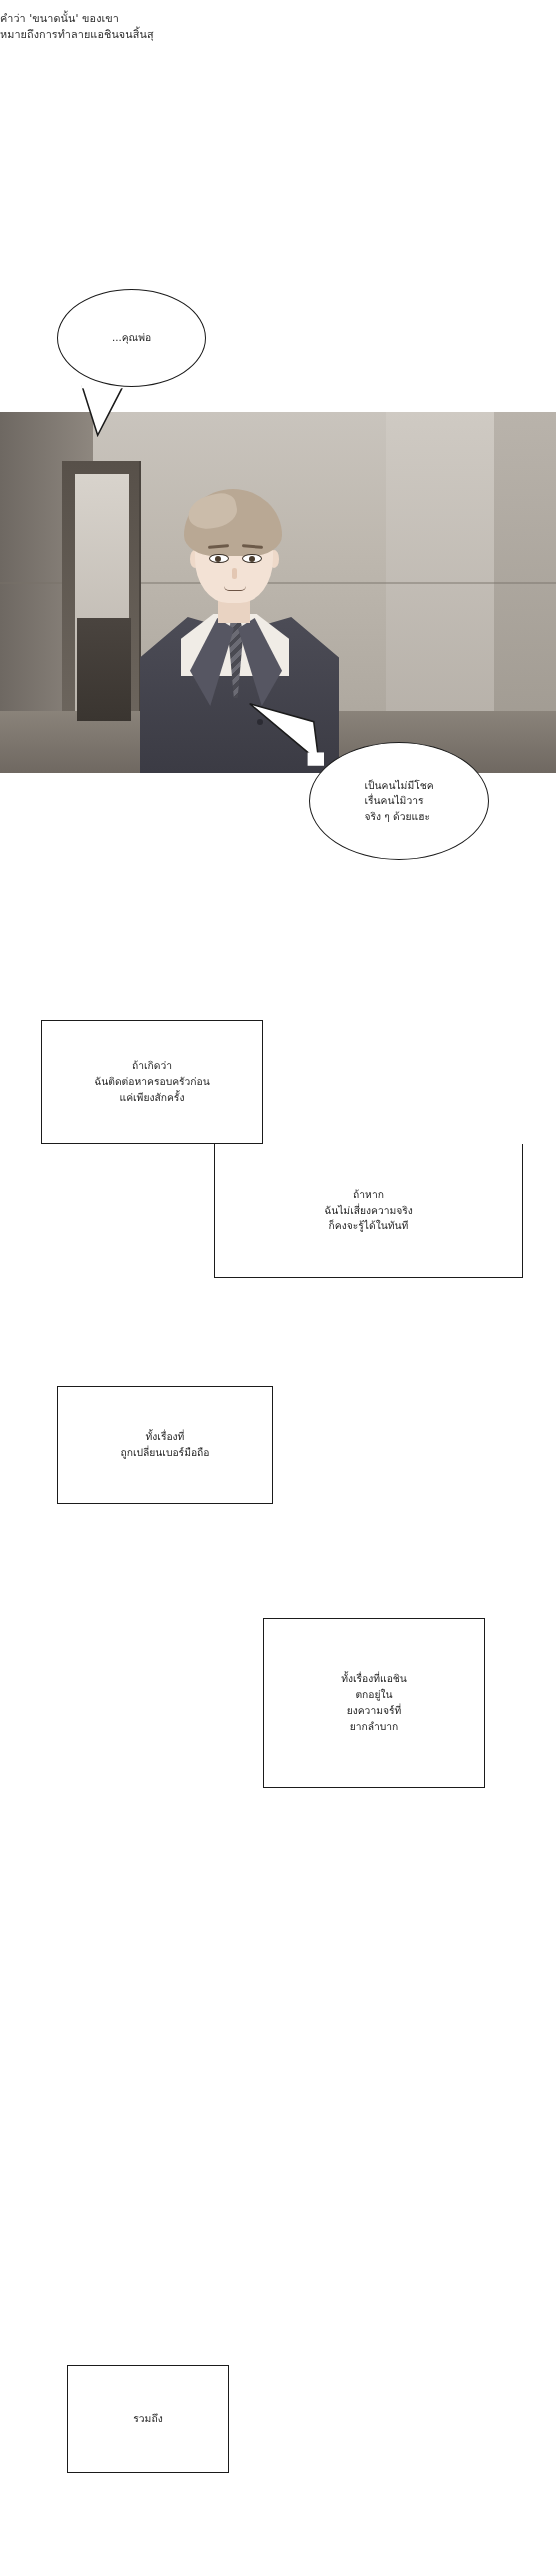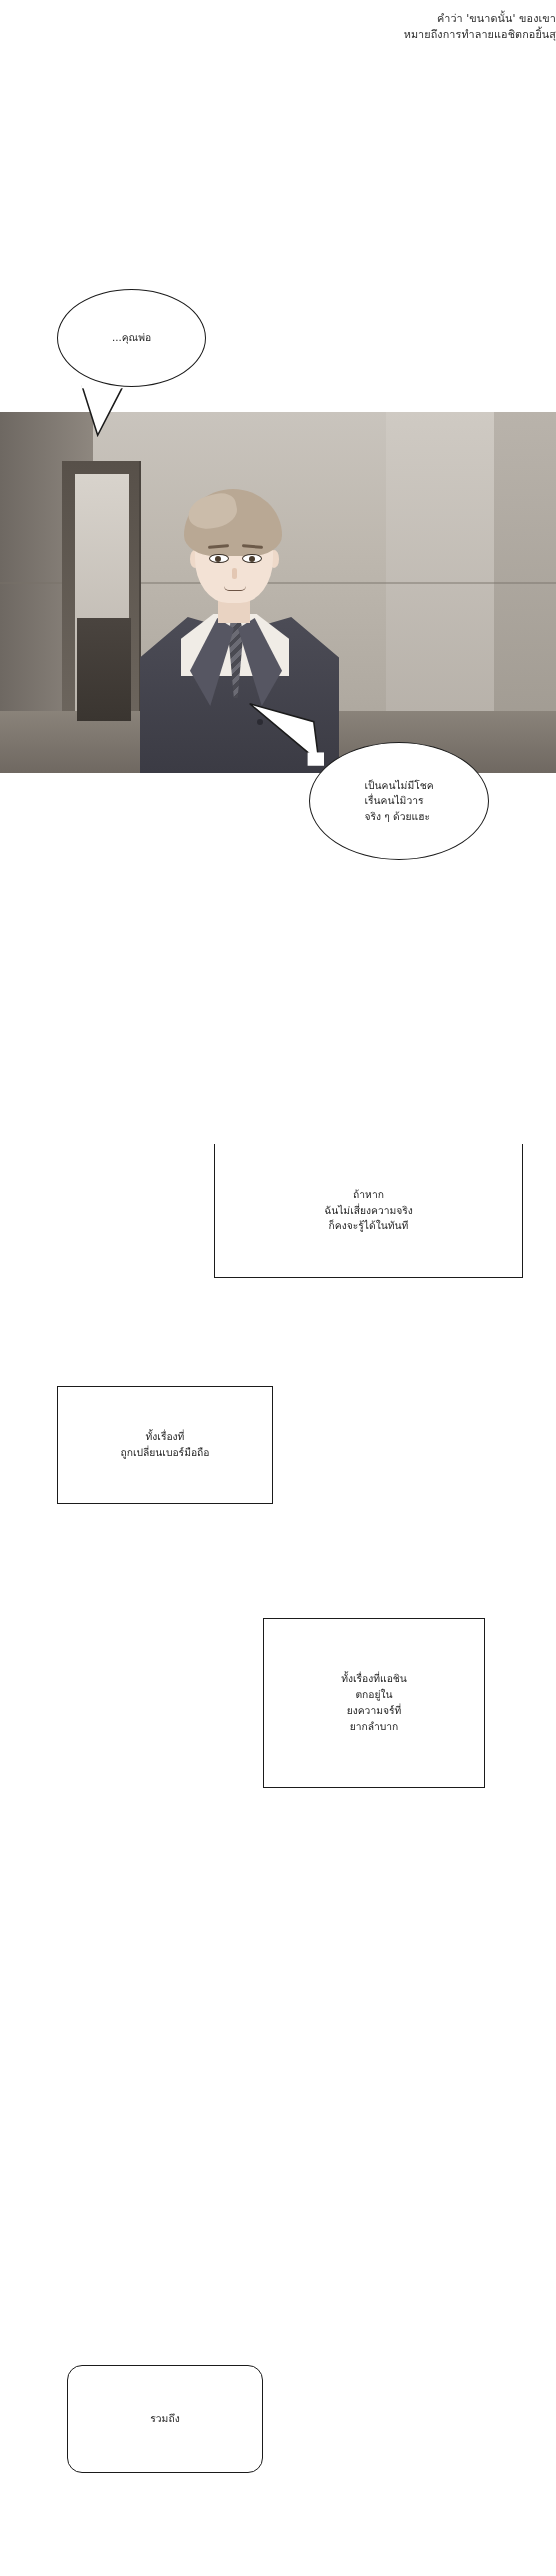--- a/index.html
+++ b/index.html
@@ -17,21 +17,21 @@
     margin: 0 auto;
     background: #ffffff;
     overflow: hidden;
   }
 
   
   .narration {
     position: absolute;
     left: 0;
     width: 556px;
-    text-align: right;
+    text-align: left;
     color: #2a2a2a;
     font-size: 10.8px;
     line-height: 1.65;
     letter-spacing: 0.1px;
   }
 
   
   .bubble {
     position: absolute;
     background: #ffffff;
@@ -175,21 +175,21 @@
     clip-path: polygon(38% 0%, 100% 60%, 54% 100%, 0% 12%);
   }
   .c1-btn { position:absolute; left:257px; top:307px; width:6.2px; height:6.2px; background:#2b2b33; border-radius:50%; }
 </style>
 </head>
 <body>
 
 <div class="page">
 
   <div class="narration" style="top:10.3px;">คำว่า 'ขนาดนั้น' ของเขา</div>
-  <div class="narration" style="top:26px;">หมายถึงการทำลายแอชิตกอยิ้นสุ</div>
+  <div class="narration" style="top:26px;">หมายถึงการทำลายแอชินจนสิ้นสุ</div>
 
   <div class="panel panel1">
     <div class="p1-wallL"></div>
     <div class="p1-wallR"></div>
     <div class="p1-wallR2"></div>
     <div class="p1-panelLine"></div>
     <div class="p1-doorframe"></div>
     <div class="p1-door"></div>
     <div class="p1-floor"></div>
     <div class="p1-cabinet"></div>
@@ -230,37 +230,42 @@
       <polygon points="150,118 140,40 15,5" fill="#ffffff" stroke="#1b1b1b" stroke-width="3"></polygon>
       <rect x="128" y="100" width="32" height="26" fill="#ffffff"></rect>
     </svg>
   </div>
   <div class="bubble" style="left:309px; top:742px; width:180px; height:118px;">
     <span class="txt">เป็นคนไม่มีโชค
 เรื่นคนไมิวาร
 จริง ๆ ด้วยแฮะ</span>
   </div>
 
+  <div class="rect-box" style="left:41px; top:1020px; width:222px; height:124px;">
+    <span class="txt">ถ้าเกิดว่า
+ฉันติดต่อหาครอบครัวก่อน
+แค่เพียงสักครั้ง</span>
+  </div>
 
   <div class="rect-box" style="left:170px; top:1144px; width:309px; height:134px; border-top:none;margin-left:44px;">
     <span class="txt">ถ้าหาก
 ฉันไม่เสี่ยงความจริง
 ก็คงจะรู้ได้ในทันที</span>
   </div>
 
   <div class="rect-box" style="left:57px; top:1386px; width:216px; height:118px;">
     <span class="txt">ทั้งเรื่องที่
 ถูกเปลี่ยนเบอร์มือถือ</span>
   </div>
 
   <div class="rect-box" style="left:263px; top:1618px; width:222px; height:170px;">
     <span class="txt">ทั้งเรื่องที่แอชิน
 ตกอยู่ใน
 ยงความจร์ที่
 ยากลำบาก</span>
   </div>
 
-  <div class="rect-box" style="left:67px; top:2365px; width:196px; height:108px;border-radius:15px;">
+  <div class="rect-box" style="left:67px; top:2365px; width:162px; height:108px;">
     <span class="txt">รวมถึง</span>
   </div>
 
 </div>
 
 
 </body></html>

